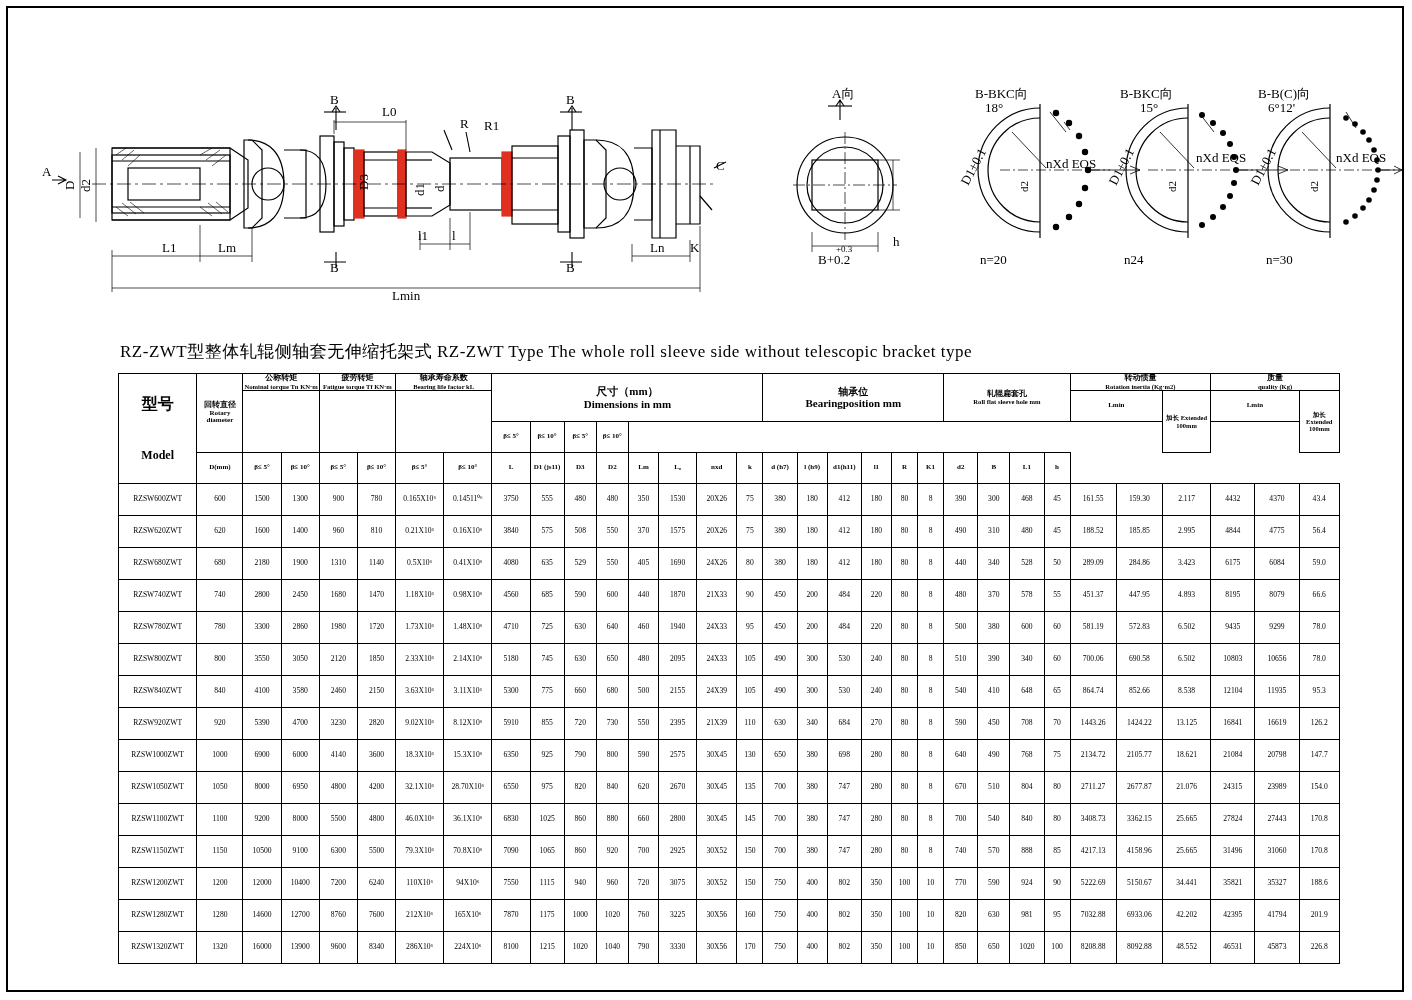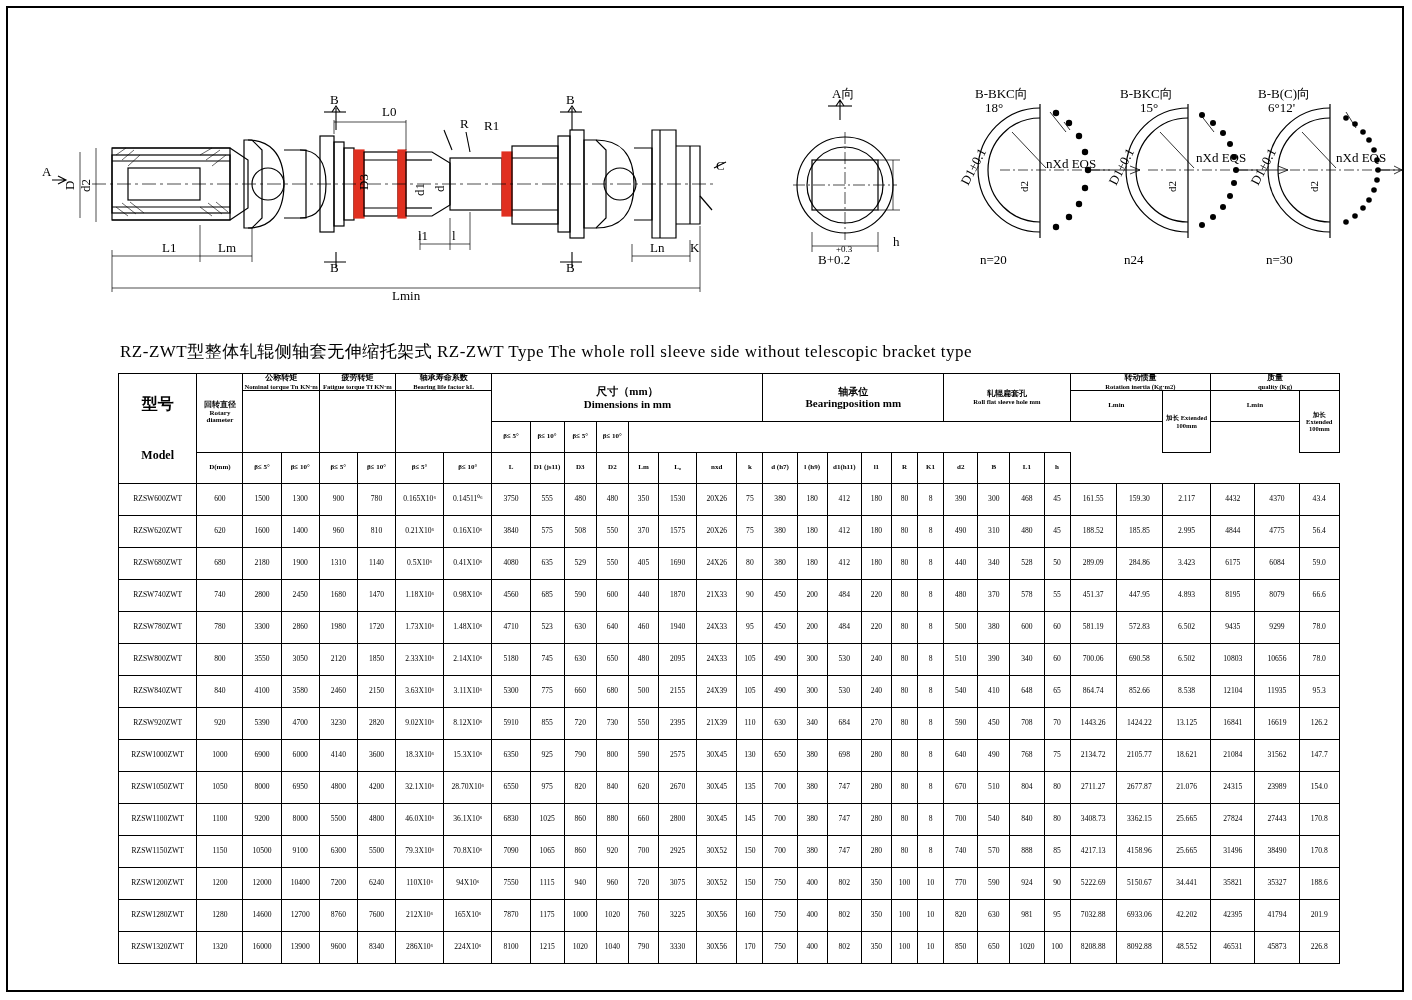--- a/index.html
+++ b/index.html
@@ -575,21 +575,21 @@
         <tr>
           <td class="model">RZSW780ZWT</td>
           <td>780</td>
           <td>3300</td>
           <td>2860</td>
           <td>1980</td>
           <td>1720</td>
           <td>1.73X10⁶</td>
           <td>1.48X10⁶</td>
           <td>4710</td>
-          <td>523</td>
+          <td>725</td>
           <td>630</td>
           <td>640</td>
           <td>460</td>
           <td>1940</td>
           <td>24X33</td>
           <td>95</td>
           <td>450</td>
           <td>200</td>
           <td>484</td>
           <td>220</td>
@@ -732,21 +732,21 @@
           <td>80</td>
           <td>8</td>
           <td>640</td>
           <td>490</td>
           <td>768</td>
           <td>75</td>
           <td>2134.72</td>
           <td>2105.77</td>
           <td>18.621</td>
           <td>21084</td>
-          <td>31562</td>
+          <td>20798</td>
           <td>147.7</td>
         </tr>
         <tr>
           <td class="model">RZSW1050ZWT</td>
           <td>1050</td>
           <td>8000</td>
           <td>6950</td>
           <td>4800</td>
           <td>4200</td>
           <td>32.1X10⁶</td>
@@ -834,21 +834,21 @@
           <td>80</td>
           <td>8</td>
           <td>740</td>
           <td>570</td>
           <td>888</td>
           <td>85</td>
           <td>4217.13</td>
           <td>4158.96</td>
           <td>25.665</td>
           <td>31496</td>
-          <td>38490</td>
+          <td>31060</td>
           <td>170.8</td>
         </tr>
         <tr>
           <td class="model">RZSW1200ZWT</td>
           <td>1200</td>
           <td>12000</td>
           <td>10400</td>
           <td>7200</td>
           <td>6240</td>
           <td>110X10⁶</td>

